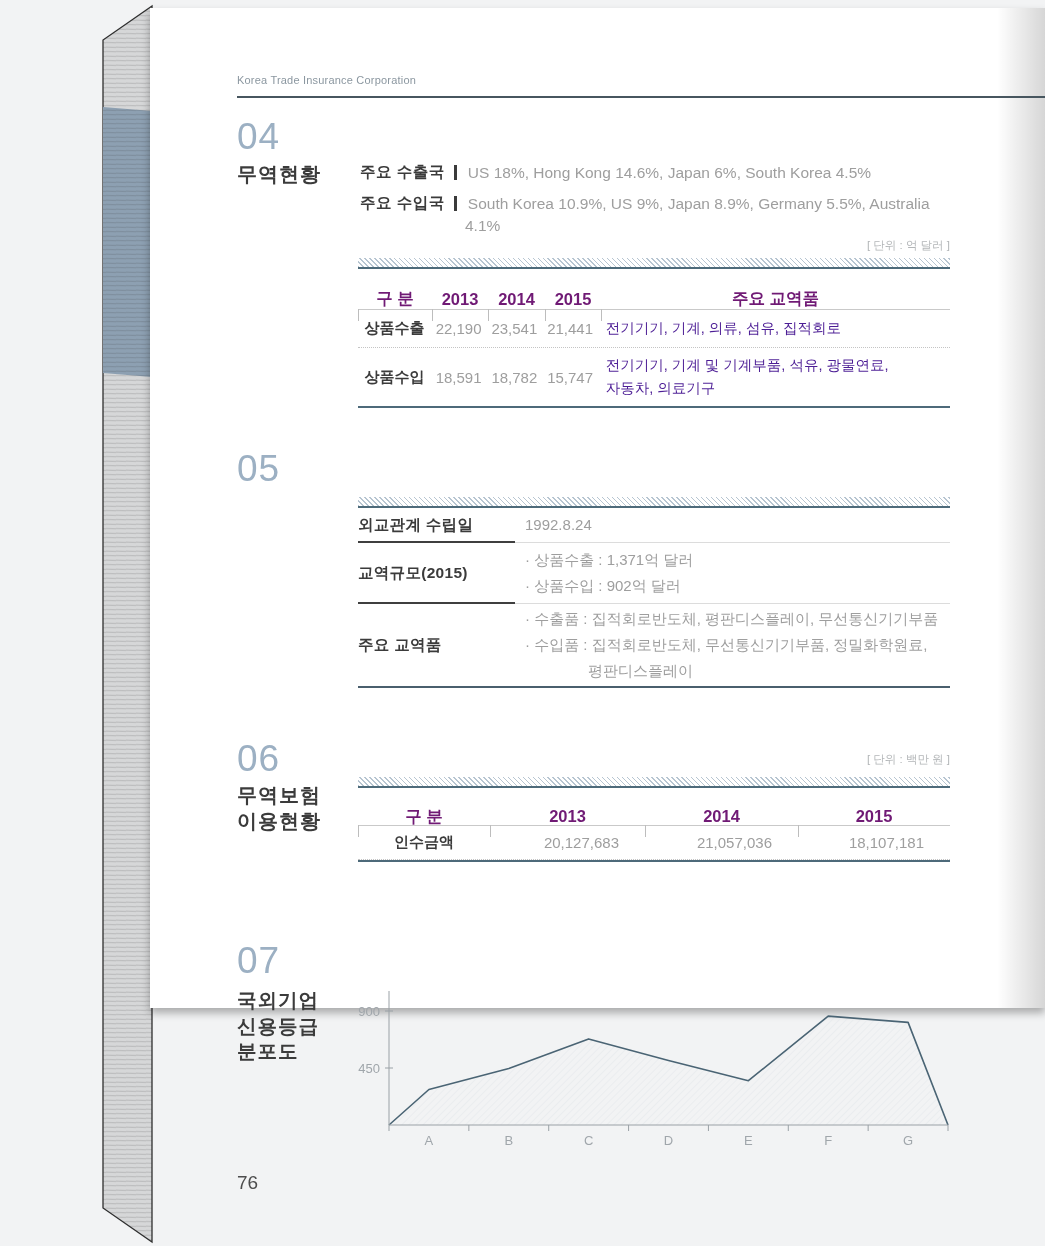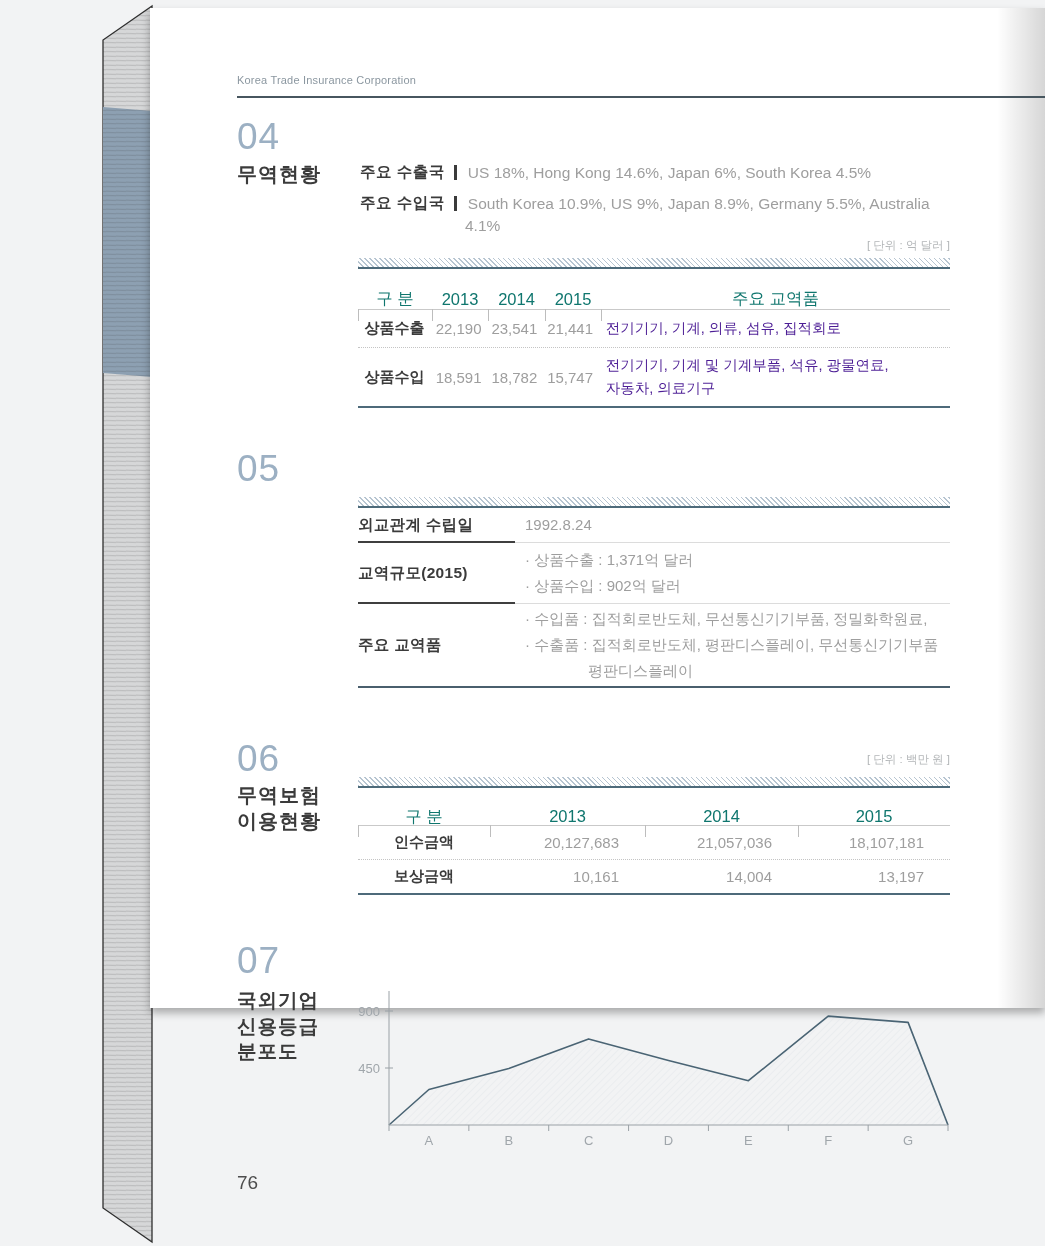--- a/index.html
+++ b/index.html
@@ -22,21 +22,21 @@
   .wrapline{position:absolute;left:315px;}
   .unit{position:absolute;left:208px;width:592px;text-align:right;font-size:11.5px;color:#b3b6b8;}
   .tbl{position:absolute;left:208px;width:592px;}
   .band{height:9px;border-bottom:2px solid #4d6a7a;
         background:repeating-linear-gradient(45deg,#b7c5d1 0px,#b7c5d1 1px,#ffffff 1px,#ffffff 3.5px);}
   .trow{display:flex;align-items:center;position:relative;}
   .hline{position:relative;height:1px;background:#c9c9c9;}
   .tick{position:absolute;top:0;width:1px;height:12px;background:#bdbdbd;}
   .dotsep{height:0;border-top:1px dotted #c4c4c4;}
   .dark2{height:2px;background:#4d6a7a;}
-  .th{font-size:16.5px;color:#0f766e;font-weight:400;text-align:center;margin-top:20px;}
+  .th{font-size:16.5px;color:#701a75;font-weight:700;text-align:center;margin-top:20px;}
   .tdlabel{font-size:15px;color:#3b3b3b;font-weight:bold;text-align:center;}
   .tdnum{font-size:15px;color:#9e9e9e;text-align:center;}
   .tdnumr{font-size:15px;color:#9e9e9e;text-align:right;padding-right:26px;box-sizing:border-box;}
   .tditems{font-size:14.5px;color:#4c1d95;text-align:left;padding-left:8px;line-height:23px;}
   .t1c0{width:74px}.t1c1{width:56px}.t1c2{width:57px}.t1c3{width:56px}.t1c4{width:349px}
   .t3c0{width:132px}.t3c1{width:155px}.t3c2{width:153px}.t3c3{width:152px}
   .k5row{display:flex;position:relative;}
   .k5label{width:167px;font-size:15.5px;font-weight:bold;color:#3b3b3b;display:flex;align-items:center;letter-spacing:.3px;}
   .k5val{flex:1;display:flex;flex-direction:column;justify-content:center;font-size:15px;color:#9e9e9e;line-height:26px;}
   .k5sep{position:relative;height:1px;background:#dcdcdc;}
@@ -143,22 +143,22 @@
           <div>· 상품수출 : 1,371억 달러</div>
           <div>· 상품수입 : 902억 달러</div>
         </div>
       </div>
       <div class="k5sep">
           <div class="k5sepdark"></div>
         </div>
       <div class="k5row" style="height:82px">
         <div class="k5label">주요 교역품</div>
         <div class="k5val">
+          <div>· 수출품 : 집적회로반도체, 평판디스플레이, 무선통신기기부품</div>
           <div>· 수입품 : 집적회로반도체, 무선통신기기부품, 정밀화학원료,</div>
-          <div>· 수출품 : 집적회로반도체, 평판디스플레이, 무선통신기기부품</div>
           <div class="indent">평판디스플레이</div>
         </div>
       </div>
       <div class="k5bottom"></div>
     </div>
 
     <div class="secnum" style="top:732px">06</div>
     <div class="sectitle" style="top:774px;line-height:26px">
       <div>무역보험</div>
       <div>이용현황</div>
@@ -179,26 +179,20 @@
         <div class="tick" style="left:287px"></div>
         <div class="tick" style="left:440px"></div>
       </div>
       <div class="trow" style="height:33px">
         <div class="tdlabel t3c0">인수금액</div>
         <div class="tdnumr t3c1">20,127,683</div>
         <div class="tdnumr t3c2">21,057,036</div>
         <div class="tdnumr t3c3">18,107,181</div>
       </div>
       <div class="dotsep"></div>
-      <div class="trow" style="height:33px">
-        <div class="tdlabel t3c0">보상금액</div>
-        <div class="tdnumr t3c1">10,161</div>
-        <div class="tdnumr t3c2">14,004</div>
-        <div class="tdnumr t3c3">13,197</div>
-      </div>
       <div class="dark2"></div>
     </div>
 
     <div class="secnum" style="top:934px">07</div>
     <div class="sectitle sectitle3" style="top:980px">
       <div>국외기업</div>
       <div>신용등급</div>
       <div>분포도</div>
     </div>
 

